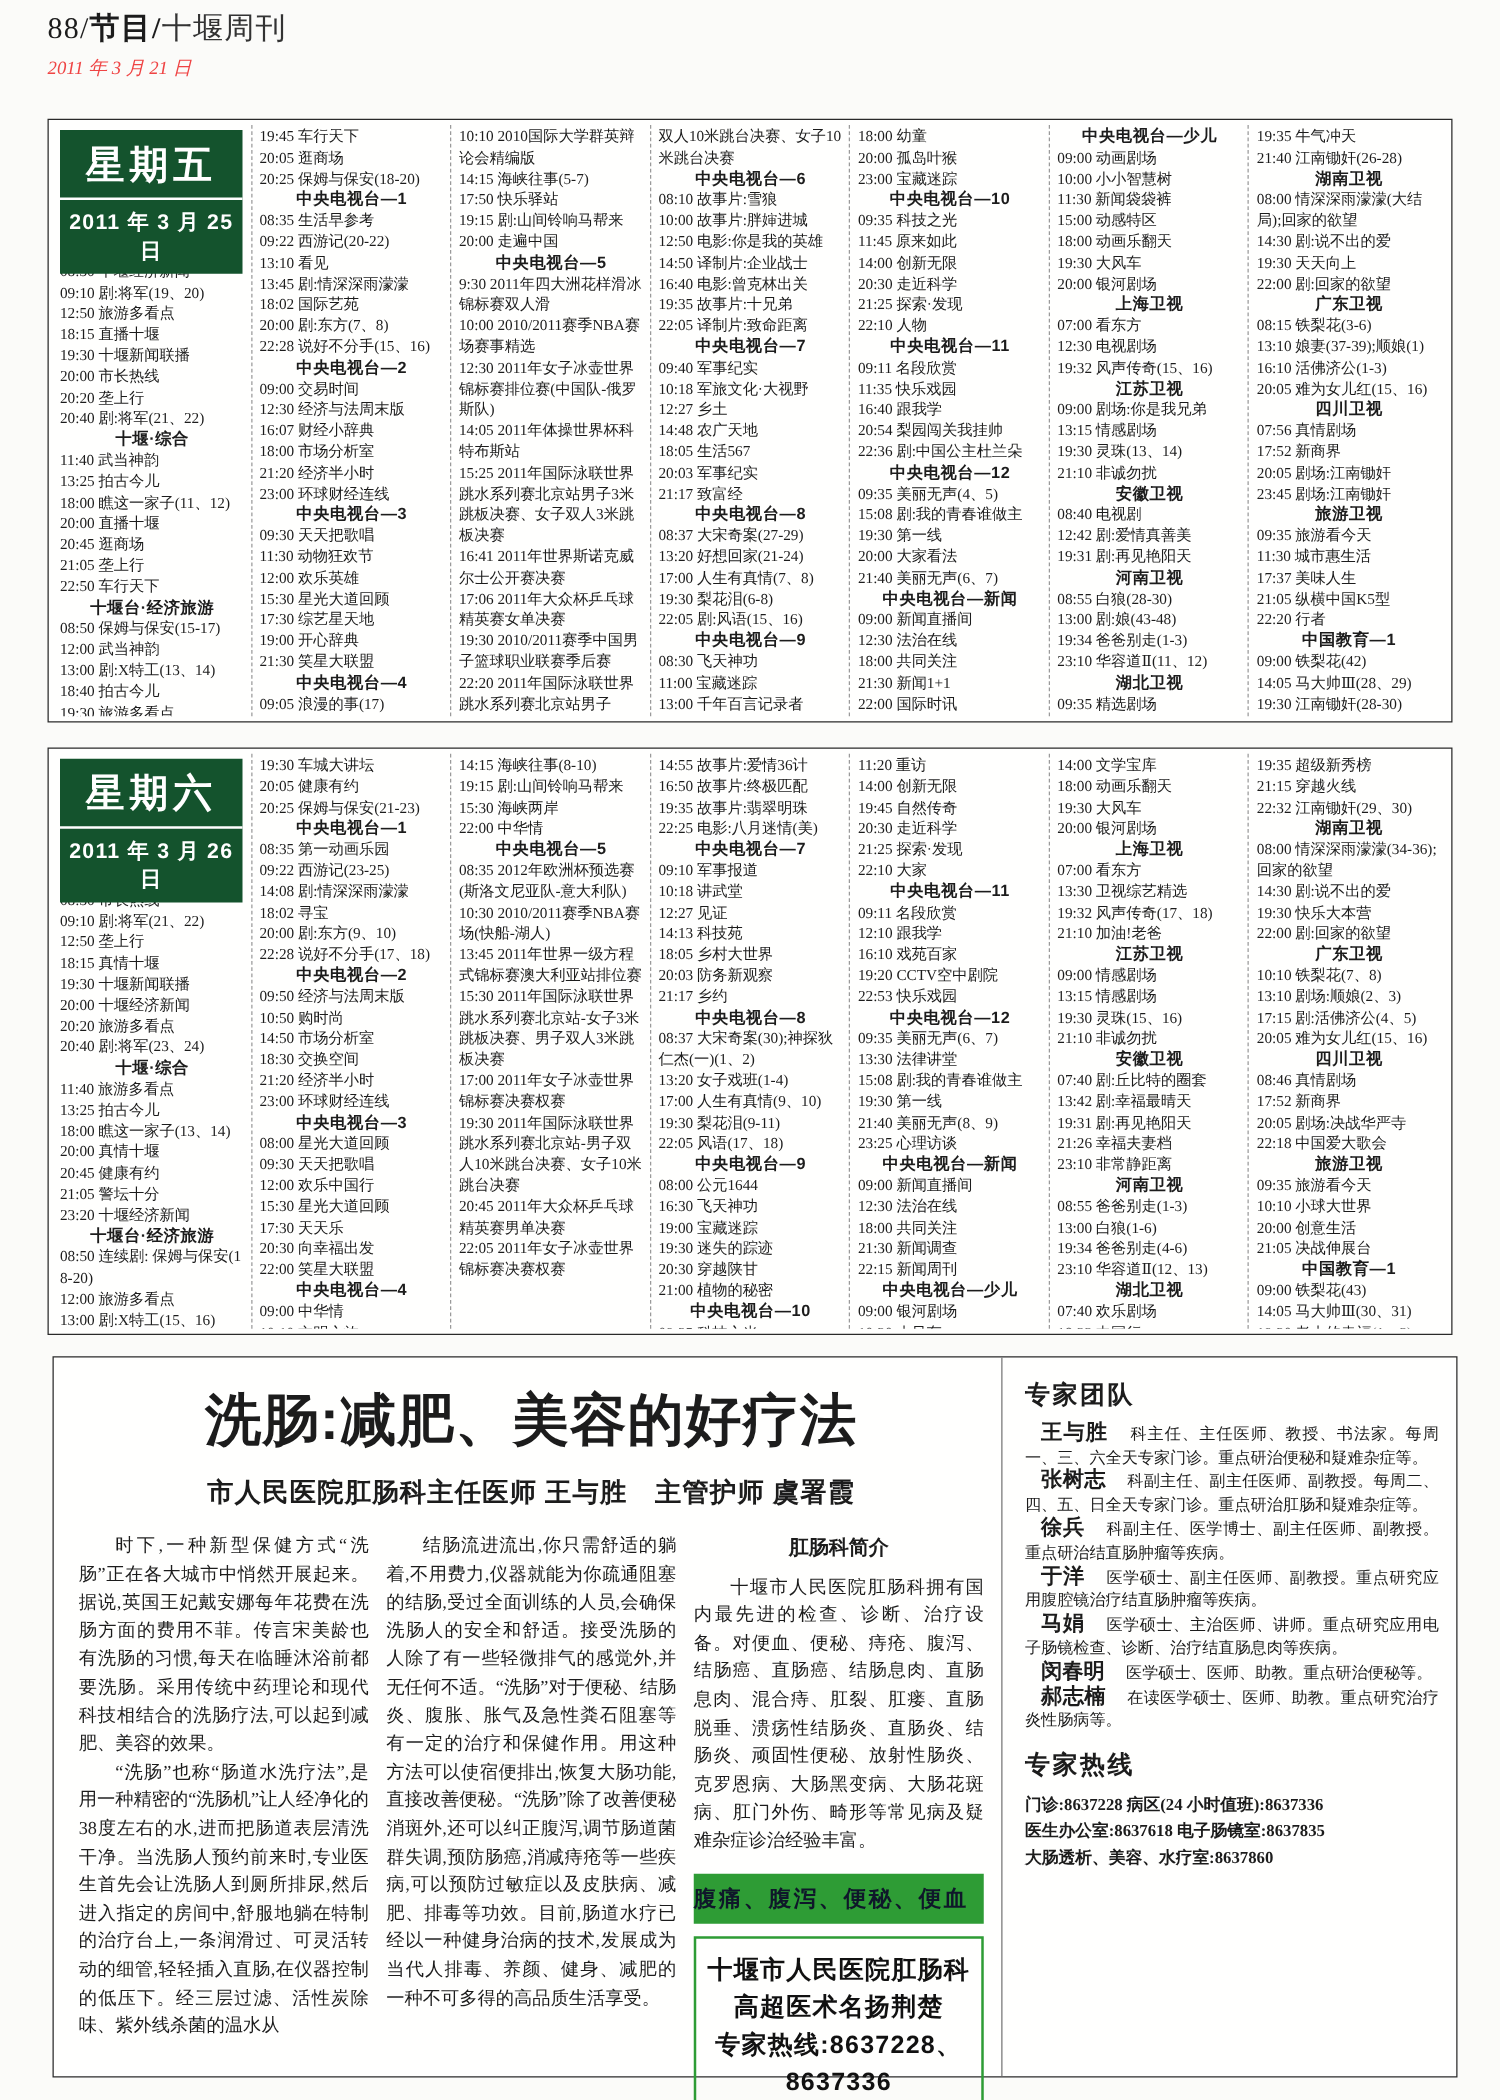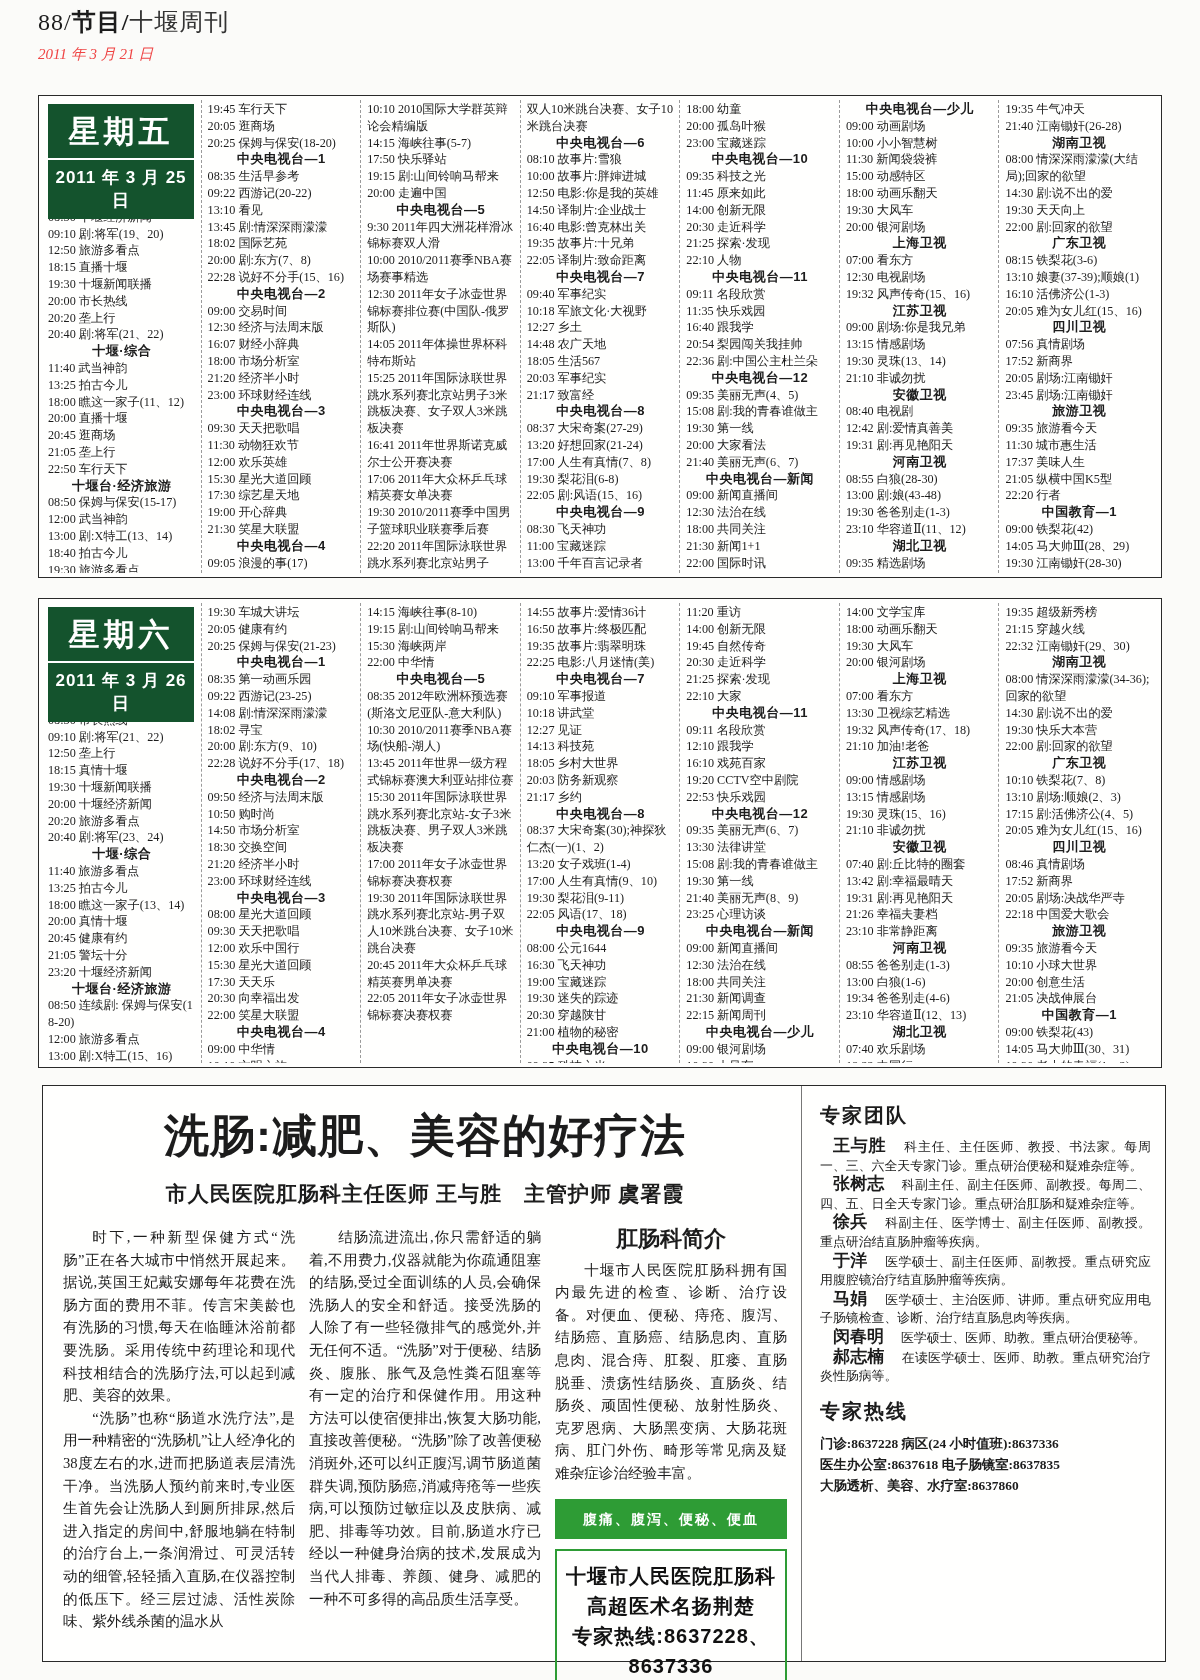--- a/index.html
+++ b/index.html
@@ -47,24 +47,24 @@
   .ad-left { position:absolute; left:0; top:0; width:758px; height:100%; padding:16px 14px 10px 20px; }
   .ad-right { position:absolute; left:758px; top:0; width:366px; height:100%; border-left:1px solid #777; padding:12px 16px 8px 18px; }
   .ad-headline {
     text-align:center; font-family:"Liberation Sans","DejaVu Sans",sans-serif;
     font-weight:bold; font-size:45px; letter-spacing:1px; margin-top:4px;
   }
   .ad-byline { text-align:center; font-size:21px; font-weight:bold; margin-top:14px; letter-spacing:1px; }
   .ad-body { display:flex; gap:14px; margin-top:18px; }
   .ad-col { flex:1 1 0; font-size:14.6px; line-height:22.6px; text-align:justify; }
   .ad-col p { margin:0; text-indent:2em; }
-  .intro-title { text-align:center; font-weight:bold; font-size:22px; font-family:"Liberation Sans",sans-serif; margin:2px 0 8px; }
+  .intro-title { text-align:center; font-weight:bold; font-size:16px; font-family:"Liberation Sans",sans-serif; margin:2px 0 8px; }
   .green-banner {
-    margin-top:14px; background:#2e9c35; color:#ffffff; text-align:center;
-    font-family:"Liberation Sans",sans-serif; font-weight:bold; font-size:14px;
+    margin-top:14px; background:#2e9c35; color:#0f172a; text-align:left;
+    font-family:"Liberation Sans",sans-serif; font-weight:bold; font-size:18px;
     padding:9px 0; letter-spacing:2px;
   }
   .green-box {
     margin-top:10px; border:2.5px solid #2e9c35; padding:10px 4px 12px; text-align:center;
   }
   .green-box .line { font-family:"Liberation Sans",sans-serif; font-weight:bold; font-size:20px; line-height:30px; color:#111; letter-spacing:1px; }
   .team-title, .hotline-title {
     font-family:"Liberation Sans",sans-serif; font-weight:bold; font-size:20px;
     margin:4px 0 8px; letter-spacing:2px;
   }
@@ -238,21 +238,21 @@
         <div class="prog">13:15 情感剧场</div>
         <div class="prog">19:30 灵珠(13、14)</div>
         <div class="prog">21:10 非诚勿扰</div>
         <div class="chan">安徽卫视</div>
         <div class="prog">08:40 电视剧</div>
         <div class="prog">12:42 剧:爱情真善美</div>
         <div class="prog">19:31 剧:再见艳阳天</div>
         <div class="chan">河南卫视</div>
         <div class="prog">08:55 白狼(28-30)</div>
         <div class="prog">13:00 剧:娘(43-48)</div>
-        <div class="prog">19:30 爸爸别走(1-3)</div>
+        <div class="prog">19:34 爸爸别走(1-3)</div>
         <div class="prog">23:10 华容道Ⅱ(11、12)</div>
         <div class="chan">湖北卫视</div>
         <div class="prog">09:35 精选剧场</div>
       </div>
       <div class="pcol">
         <div class="prog">19:35 牛气冲天</div>
         <div class="prog">21:40 江南锄奸(26-28)</div>
         <div class="chan">湖南卫视</div>
         <div class="prog">08:00 情深深雨濛濛(大结局);回家的欲望</div>
         <div class="prog">14:30 剧:说不出的爱</div>

